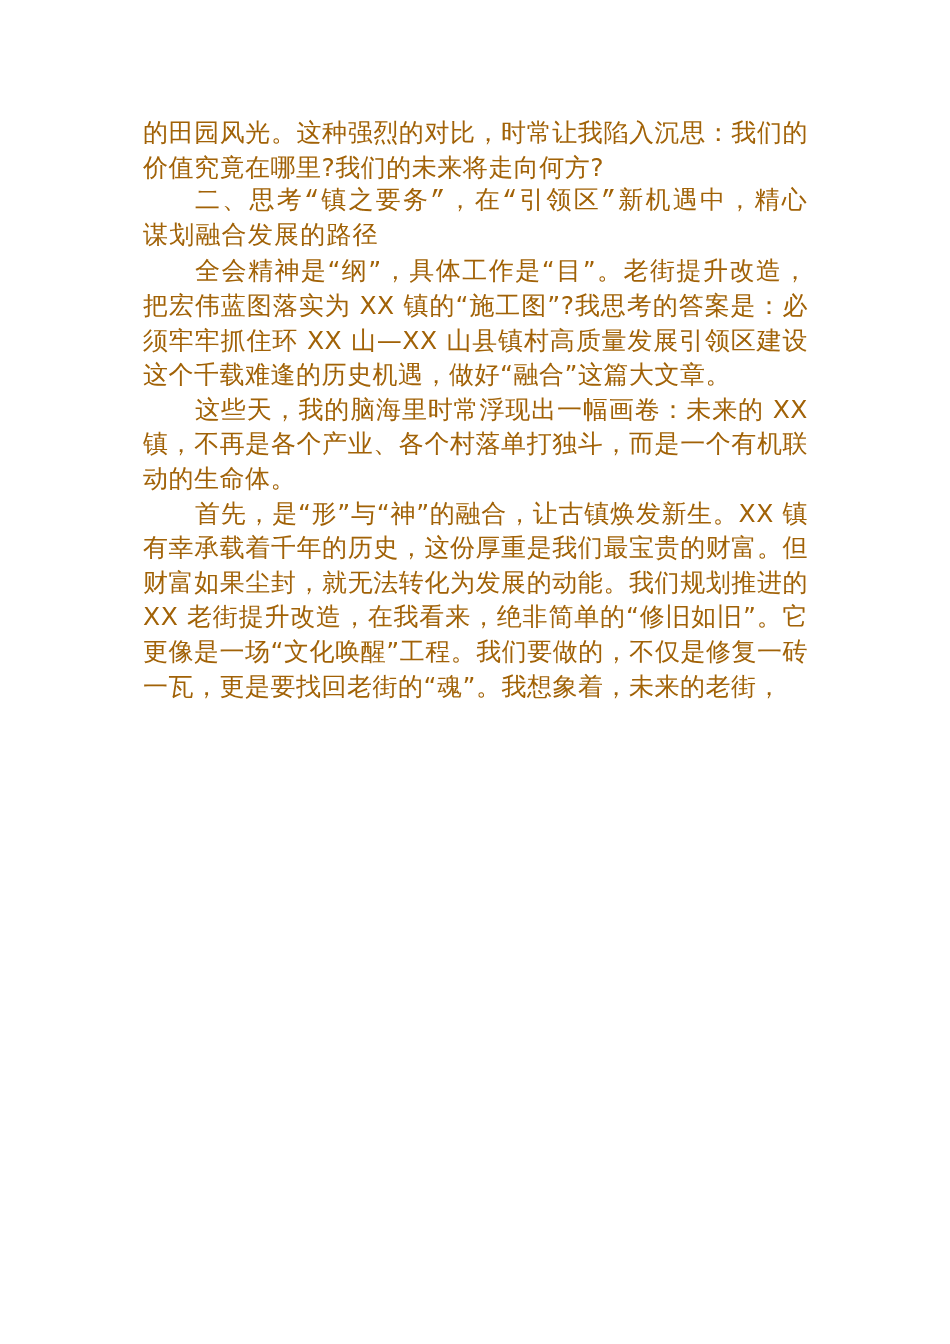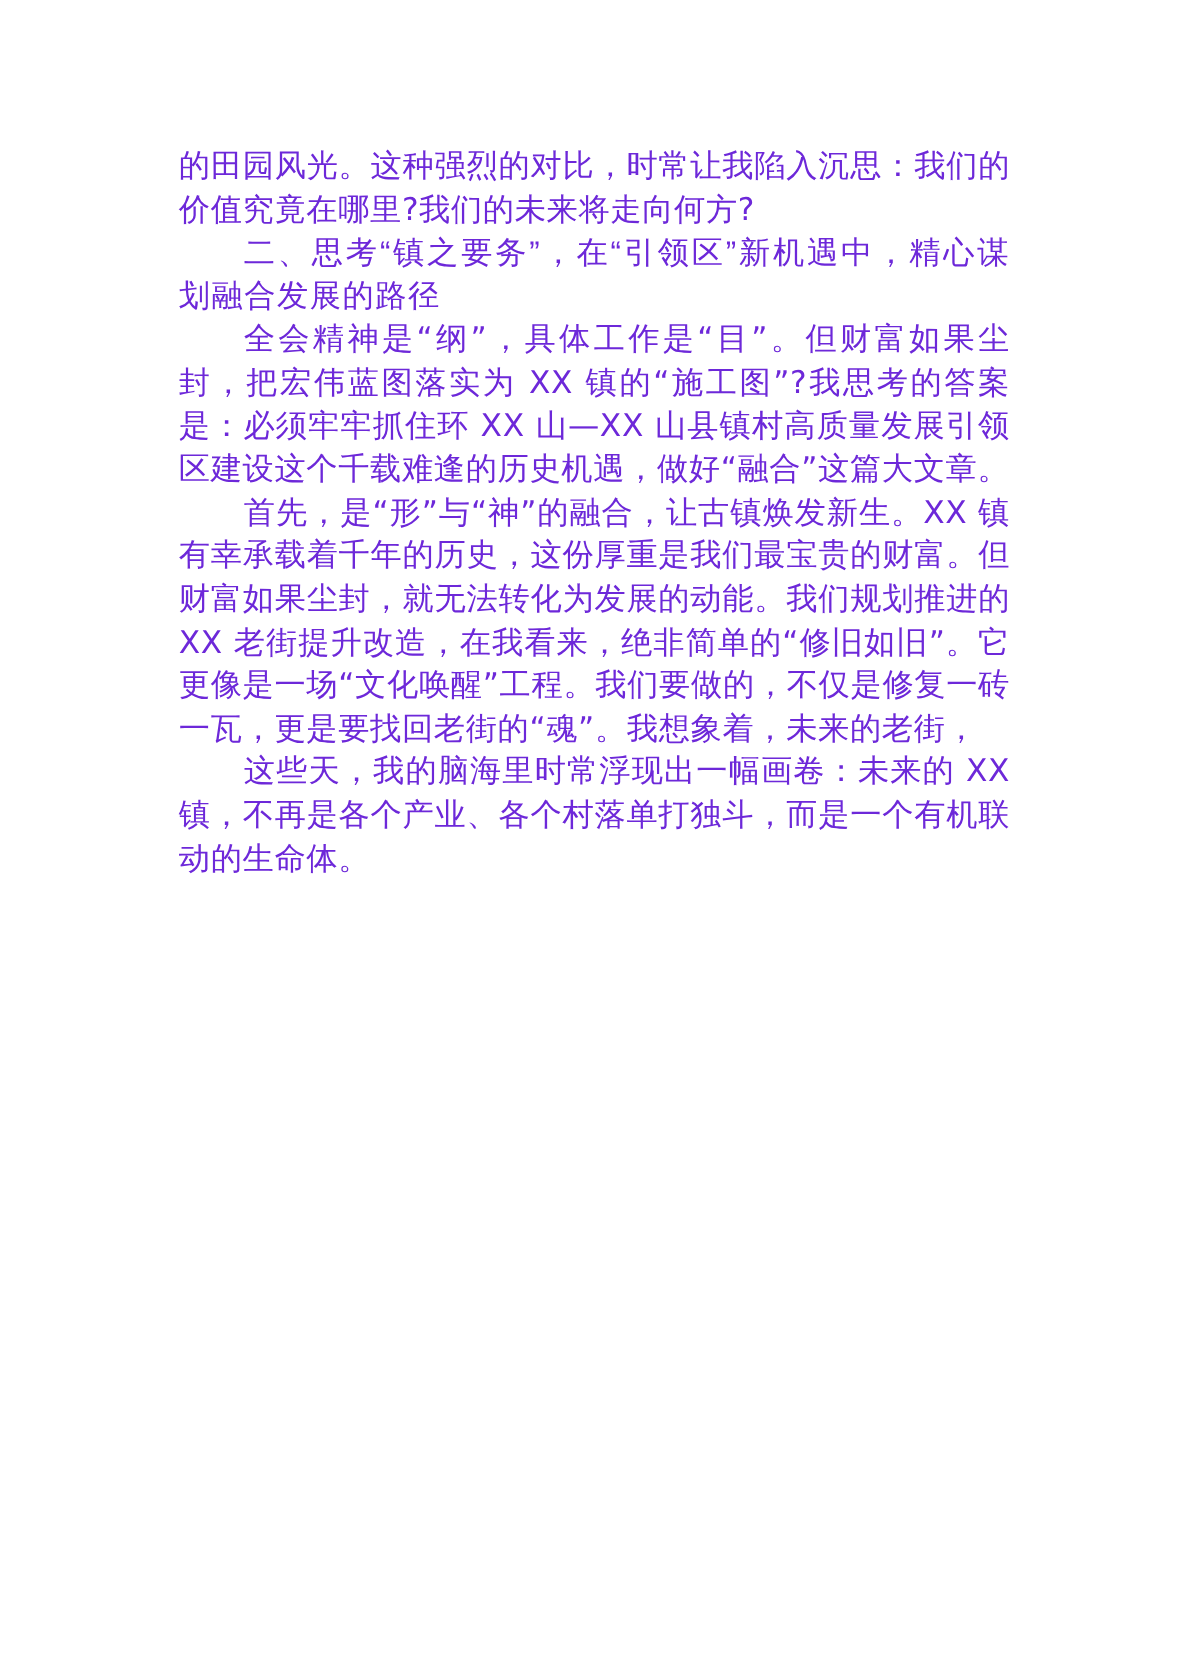--- a/index.html
+++ b/index.html
@@ -11,43 +11,43 @@
       width: 950px;
       height: 1344px;
       position: relative;
       overflow: hidden;
     }
     .page {
       position: absolute;
       left: 143px;
       top: 116px;
       width: 665px;
-      color: #6d28d9;
+      color: #a16207;
       font-family: "DejaVu Sans", "Liberation Sans", sans-serif;
       font-size: 25px;
       line-height: 34.6px;
       letter-spacing: 0.5px;
     }
     .para {
       margin: 0;
       padding: 0;
       text-align: justify;
       text-align-last: left;
       word-break: break-all;
     }
     .indent {
       text-indent: 52px;
     }
     .heading {
-      font-family: Liberation Sans, sans-serif;
+      font-family: Liberation Mono, monospace;
       letter-spacing: 1.2px;
     }
   </style>
 </head>
 <body>
 
 <div class="page">
   <p class="para">的田园风光。这种强烈的对比，时常让我陷入沉思：我们的价值究竟在哪里?我们的未来将走向何方?</p>
   <p class="para indent heading">二、思考“镇之要务”，在“引领区”新机遇中，精心谋划融合发展的路径</p>
-  <p class="para indent">全会精神是“纲”，具体工作是“目”。但财富如果尘封，把宏伟蓝图落实为 XX 镇的“施工图”?我思考的答案是：必须牢牢抓住环 XX 山—XX 山县镇村高质量发展引领区建设这个千载难逢的历史机遇，做好“融合”这篇大文章。</p>
+  <p class="para indent">全会精神是“纲”，具体工作是“目”。老街提升改造，把宏伟蓝图落实为 XX 镇的“施工图”?我思考的答案是：必须牢牢抓住环 XX 山—XX 山县镇村高质量发展引领区建设这个千载难逢的历史机遇，做好“融合”这篇大文章。</p>
+  <p class="para indent">这些天，我的脑海里时常浮现出一幅画卷：未来的 XX 镇，不再是各个产业、各个村落单打独斗，而是一个有机联动的生命体。</p>
   <p class="para indent">首先，是“形”与“神”的融合，让古镇焕发新生。XX 镇有幸承载着千年的历史，这份厚重是我们最宝贵的财富。但财富如果尘封，就无法转化为发展的动能。我们规划推进的 XX 老街提升改造，在我看来，绝非简单的“修旧如旧”。它更像是一场“文化唤醒”工程。我们要做的，不仅是修复一砖一瓦，更是要找回老街的“魂”。我想象着，未来的老街，</p>
-  <p class="para indent">这些天，我的脑海里时常浮现出一幅画卷：未来的 XX 镇，不再是各个产业、各个村落单打独斗，而是一个有机联动的生命体。</p>
 </div>
 
 </body></html>

